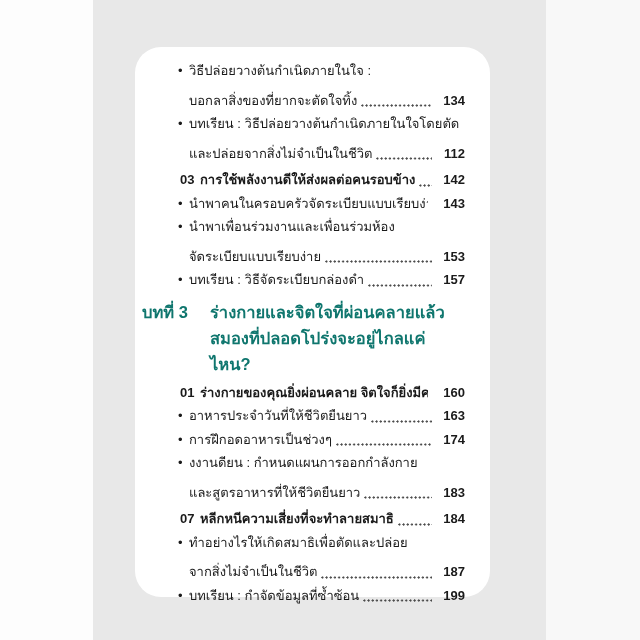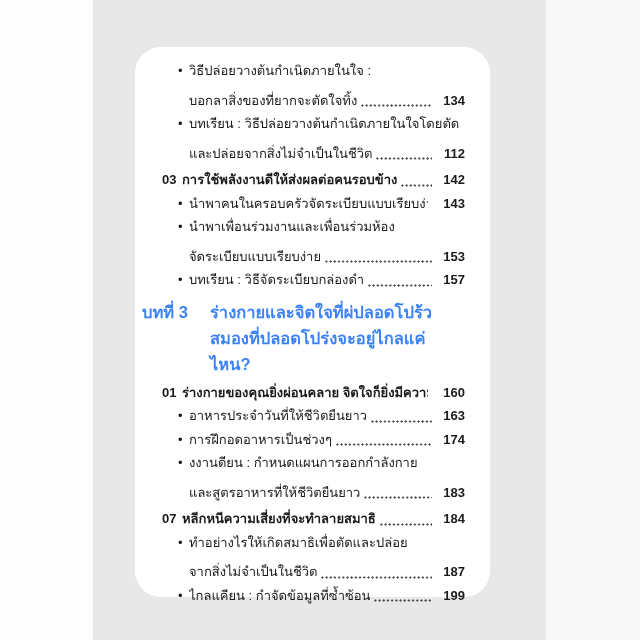--- a/index.html
+++ b/index.html
@@ -26,33 +26,33 @@
 
   .entry { margin-bottom:2px; }
   .row { display:flex; white-space:nowrap; min-width:0; }
   .txt { flex:0 1 auto; overflow:hidden; }
 
   .sub { padding-left:16px; }
   .bullet { flex:0 0 11px; width:11px; }
   .row.cont { padding-left:11px;margin-top:8px; }
 
   .main { font-weight:700; margin-top:5px; }
-  .num { flex:0 0 20px; width:20px; }
+  .num { flex:0 0 20px; width:20px;margin-left:18px; }
 
   .leader {
     flex:1 1 0; min-width:0; align-self:flex-end;
     height:3px; margin:0 3px 4px 4px;
     background-image:radial-gradient(circle at 1.4px 1.5px, #4a4a4a 0.9px, rgba(0,0,0,0) 1.3px);
     background-size:4.2px 3px; background-repeat:repeat-x;
   }
   .pagenum { flex:0 0 30px; width:30px; text-align:right;font-weight:bold; }
 
   .chapter {
     display:flex; margin:8px 0 4px -20px;
-    font-weight:700; font-size:16.5px; line-height:26px; color:#3b82f6;
+    font-weight:700; font-size:16.5px; line-height:26px; color:#0f766e;
   }
   .chapter-label { flex:0 0 68px; }
 </style>
 </head>
 <body>
 
 <div class="stage">
   <div class="bg-left"></div>
   <div class="bg-panel"></div>
   <div class="bg-right"></div>
@@ -119,21 +119,21 @@
           <span class="bullet">•</span>
           <span class="txt">บทเรียน : วิธีจัดระเบียบกล่องดำ</span>
           <span class="leader"></span>
           <span class="pagenum">157</span>
         </div>
       </div>
 
       <div class="chapter">
         <span class="chapter-label">บทที่ 3</span>
         <div class="chapter-titles">
-          <div>ร่างกายและจิตใจที่ผ่ปลอดโปร้ว</div>
+          <div>ร่างกายและจิตใจที่ผ่อนคลายแล้ว</div>
           <div>สมองที่ปลอดโปร่งจะอยู่ไกลแค่ไหน?</div>
         </div>
       </div>
 
       <div class="entry main">
         <div class="row">
           <span class="num">01</span>
           <span class="txt">ร่างกายของคุณยิ่งผ่อนคลาย จิตใจก็ยิ่งมีความสุข</span>
           <span class="leader"></span>
           <span class="pagenum">160</span>
@@ -187,21 +187,21 @@
         <div class="row cont">
           <span class="txt">จากสิ่งไม่จำเป็นในชีวิต</span>
           <span class="leader"></span>
           <span class="pagenum">187</span>
         </div>
       </div>
 
       <div class="entry sub">
         <div class="row">
           <span class="bullet">•</span>
-          <span class="txt">ไกลแคียน : กำจัดข้อมูลที่ซ้ำซ้อน</span>
+          <span class="txt">บทเรียน : กำจัดข้อมูลที่ซ้ำซ้อน</span>
           <span class="leader"></span>
           <span class="pagenum">199</span>
         </div>
       </div>
 
     </div>
   </div>
 </div>
 
 </body></html>

